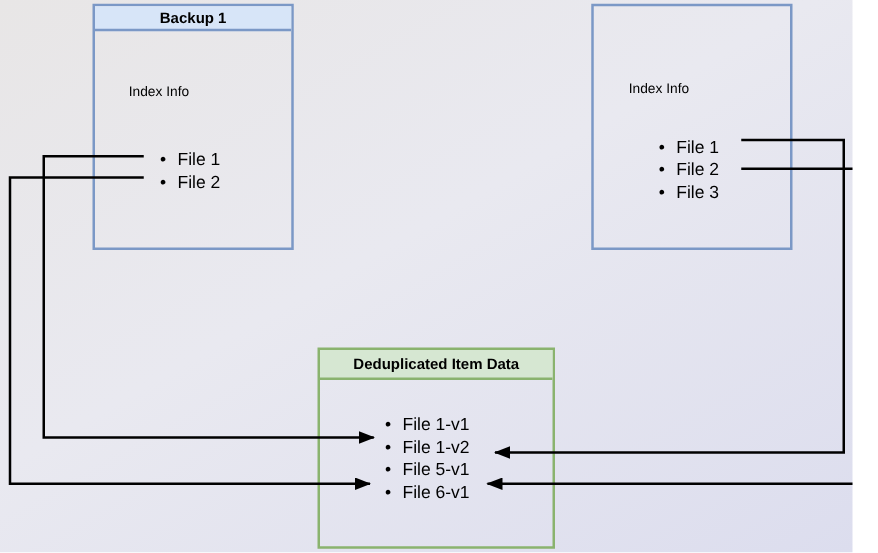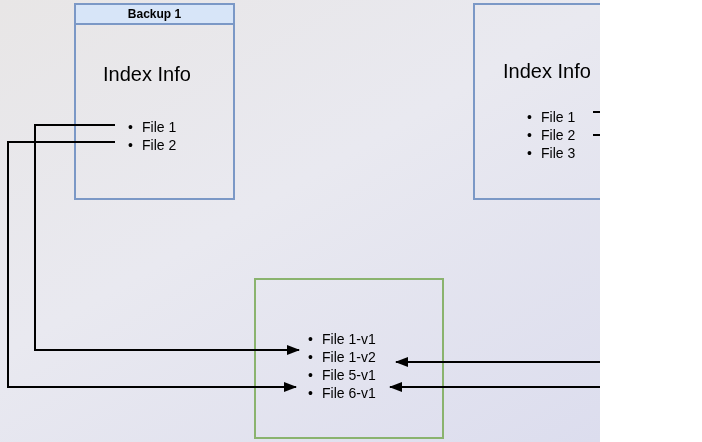--- a/index.html
+++ b/index.html
@@ -3,21 +3,21 @@
 <meta charset="utf-8">
 <style>
   html, body {
     margin: 0;
     padding: 0;
     font-family: "Liberation Sans", sans-serif;
     background: #ffffff;
   }
   .canvas {
     position: relative;
-    width: 600px;
+    width: 682px;
     height: 442px;
     overflow: hidden;
     background: linear-gradient(150deg, #e8e6e6 0%, #e9e9f0 45%, #dcddee 100%);
   }
   .box {
     position: absolute;
     box-sizing: border-box;
     background: transparent;
   }
   .box.blue   { border: 2px solid #7b98c6; }
@@ -38,21 +38,21 @@
     background: #d7e5f8;
     border-bottom: 2px solid #7b98c6;
   }
   .green .box-header {
     height: 24px;
     background: #d6e7d2;
     border-bottom: 2px solid #8ab36e;
   }
   .index-label {
     position: absolute;
-    font-size: 20px;
+    font-size: 11px;
     line-height: 16px;
     color: #000000;
     white-space: nowrap;
   }
   ul.file-list {
     position: absolute;
     margin: 0;
     padding: 0;
     list-style: none;
   }
@@ -98,20 +98,21 @@
   <div class="box blue" style="left:473px; top:3px; width:161px; height:197px;">
     <div class="index-label" style="left:28px; top:58px;">Index Info</div>
     <ul class="file-list" style="left:52px; top:103px;">
       <li>File 1</li>
       <li>File 2</li>
       <li>File 3</li>
     </ul>
   </div>
 
   <div class="box green" style="left:254px; top:278px; width:190px; height:161px;">
+    <div class="box-header">Deduplicated Item Data</div>
     <ul class="file-list" style="left:52px; top:50px;">
       <li>File 1-v1</li>
       <li>File 1-v2</li>
       <li>File 5-v1</li>
       <li>File 6-v1</li>
     </ul>
   </div>
 
   <svg class="arrow-layer" width="702" height="442" viewBox="0 0 702 442">
     <defs>

